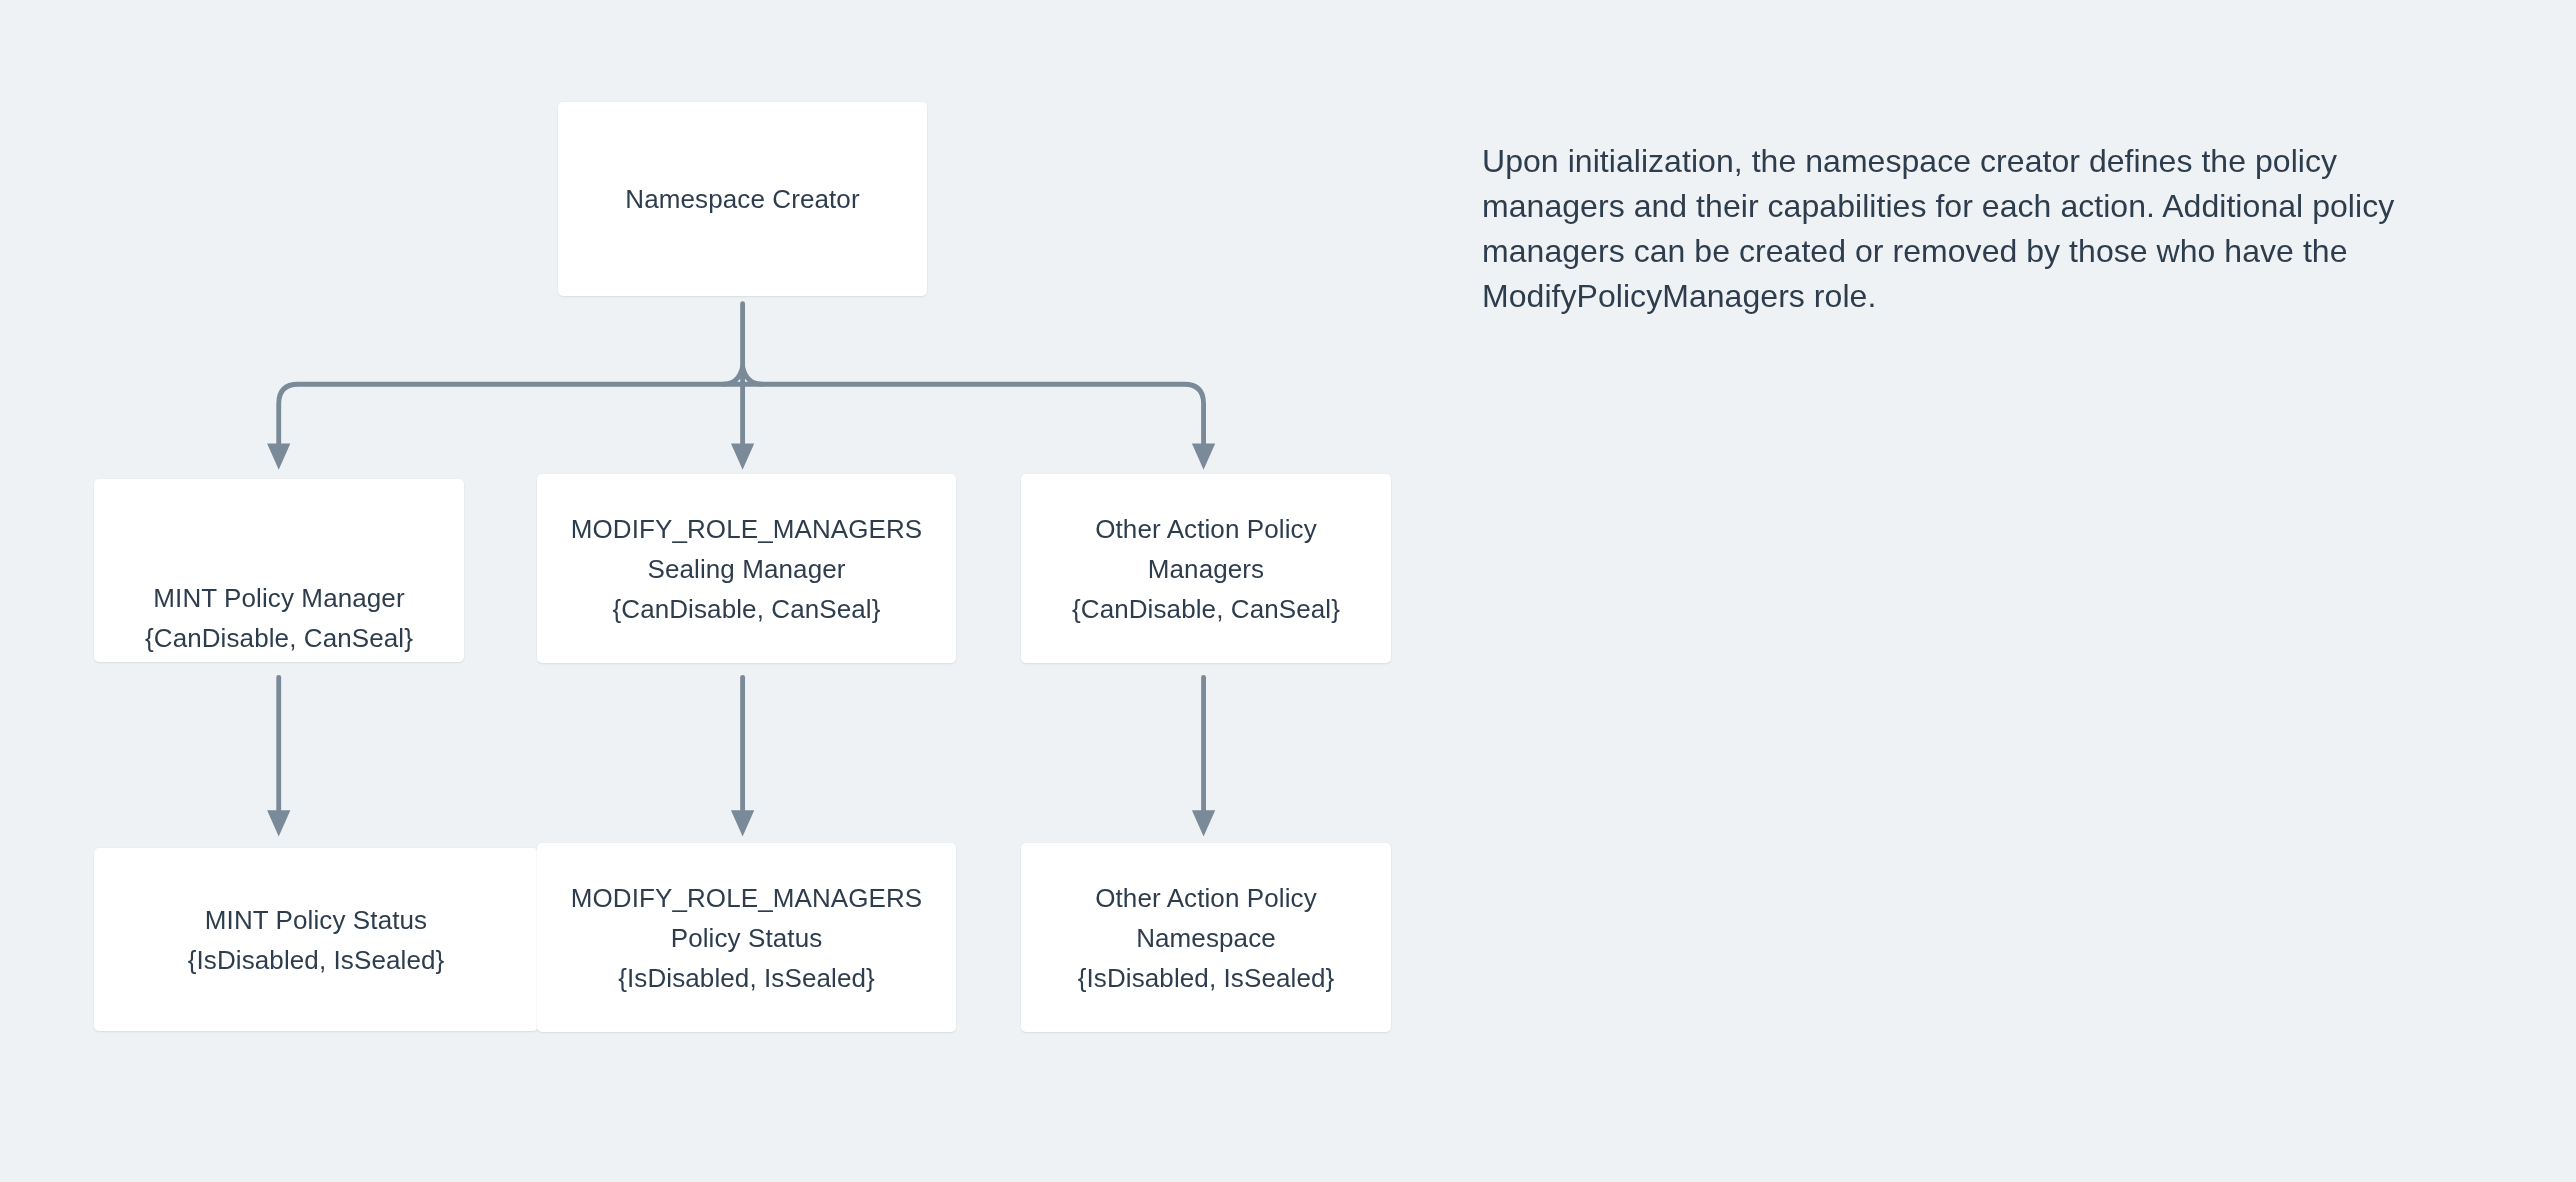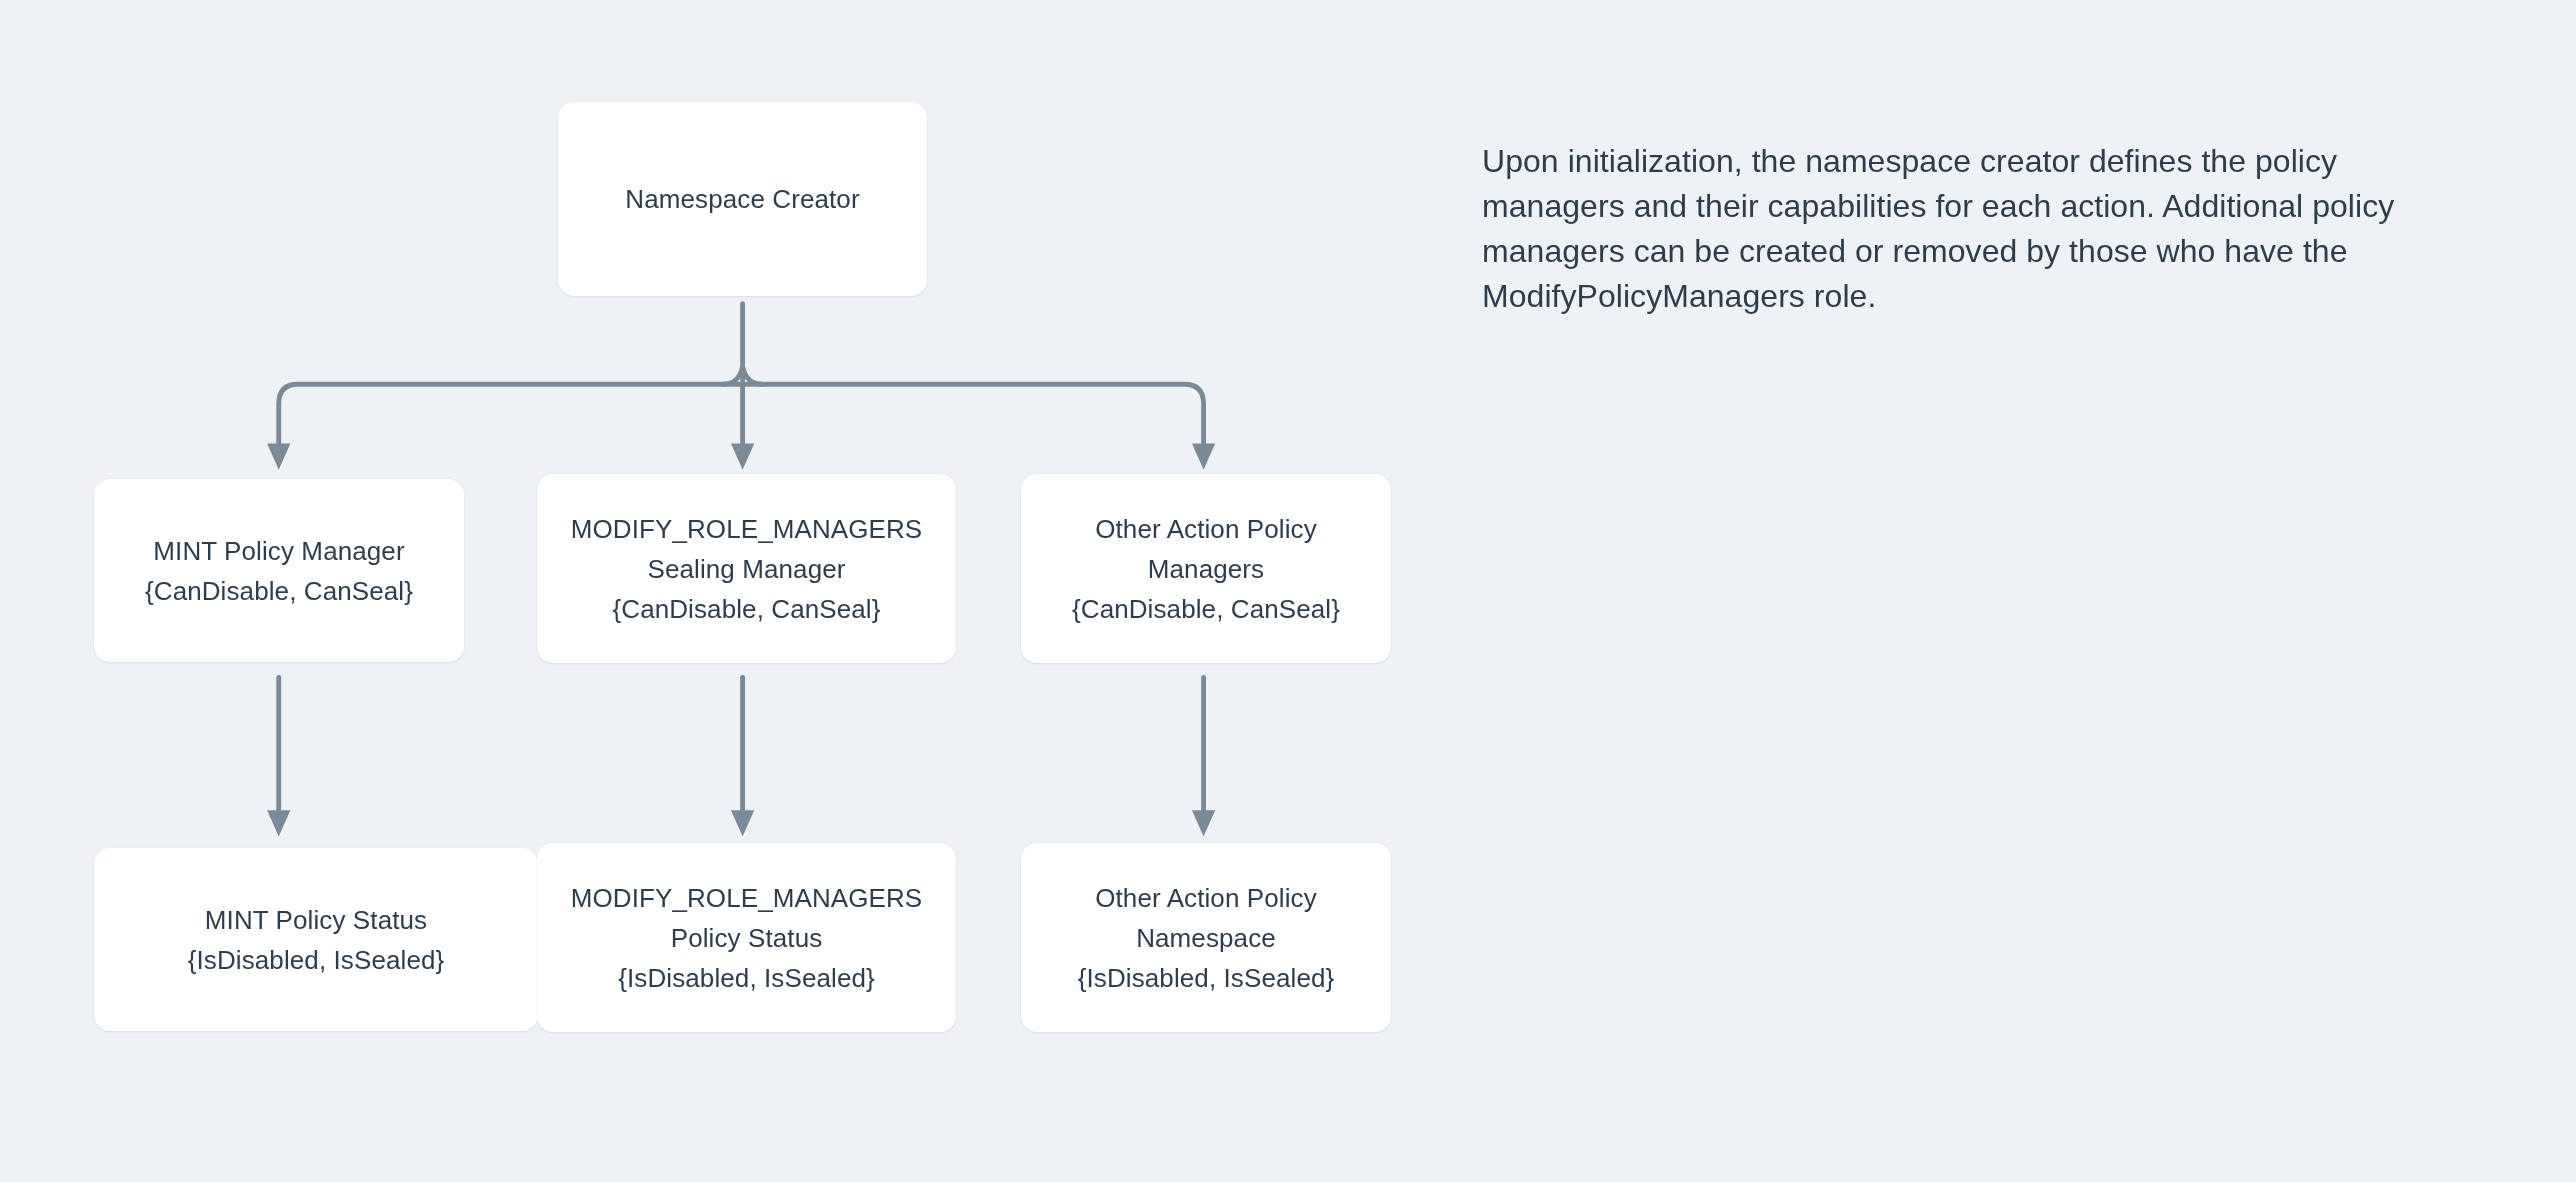--- a/index.html
+++ b/index.html
@@ -23,40 +23,40 @@
     top: 0;
     width: 2576px;
     height: 1182px;
     pointer-events: none;
   }
 
   
   .node {
     position: absolute;
     background: #ffffff;
-    border-radius: 16px;
+    border-radius: 5px;
     box-shadow: 0 1px 1.9px rgba(40, 55, 71, 0.10),
                 0 0 0 1px rgba(40, 55, 71, 0.012);
     display: flex;
     flex-direction: column;
     align-items: center;
     justify-content: center;
     text-align: center;
     color: #2e3d4d;
     font-size: 26px;
     line-height: 40px;
     letter-spacing: 0.1px;
     box-sizing: border-box;
     padding: 3.9px 13.6px;
   }
   .node .line { display: block; white-space: nowrap; }
 
   .node-root  { left: 558px;  top: 102px; width: 369px; height: 194px; }
 
-  .node-r1c1  { left: 94px;   top: 479px; width: 370px; height: 183px; }
+  .node-r1c1  { left: 94px;   top: 479px; width: 370px; height: 183px; justify-content: flex-end; }
   .node-r1c2  { left: 537px;  top: 474px; width: 419px; height: 189px; }
   .node-r1c3  { left: 1021px; top: 474px; width: 370px; height: 189px; }
 
   .node-r2c1  { left: 94px;   top: 848px; width: 444px; height: 183px; }
   .node-r2c2  { left: 537px;  top: 843px; width: 419px; height: 189px; }
   .node-r2c3  { left: 1021px; top: 843px; width: 370px; height: 189px; }
 
   
   .note {
     position: absolute;

